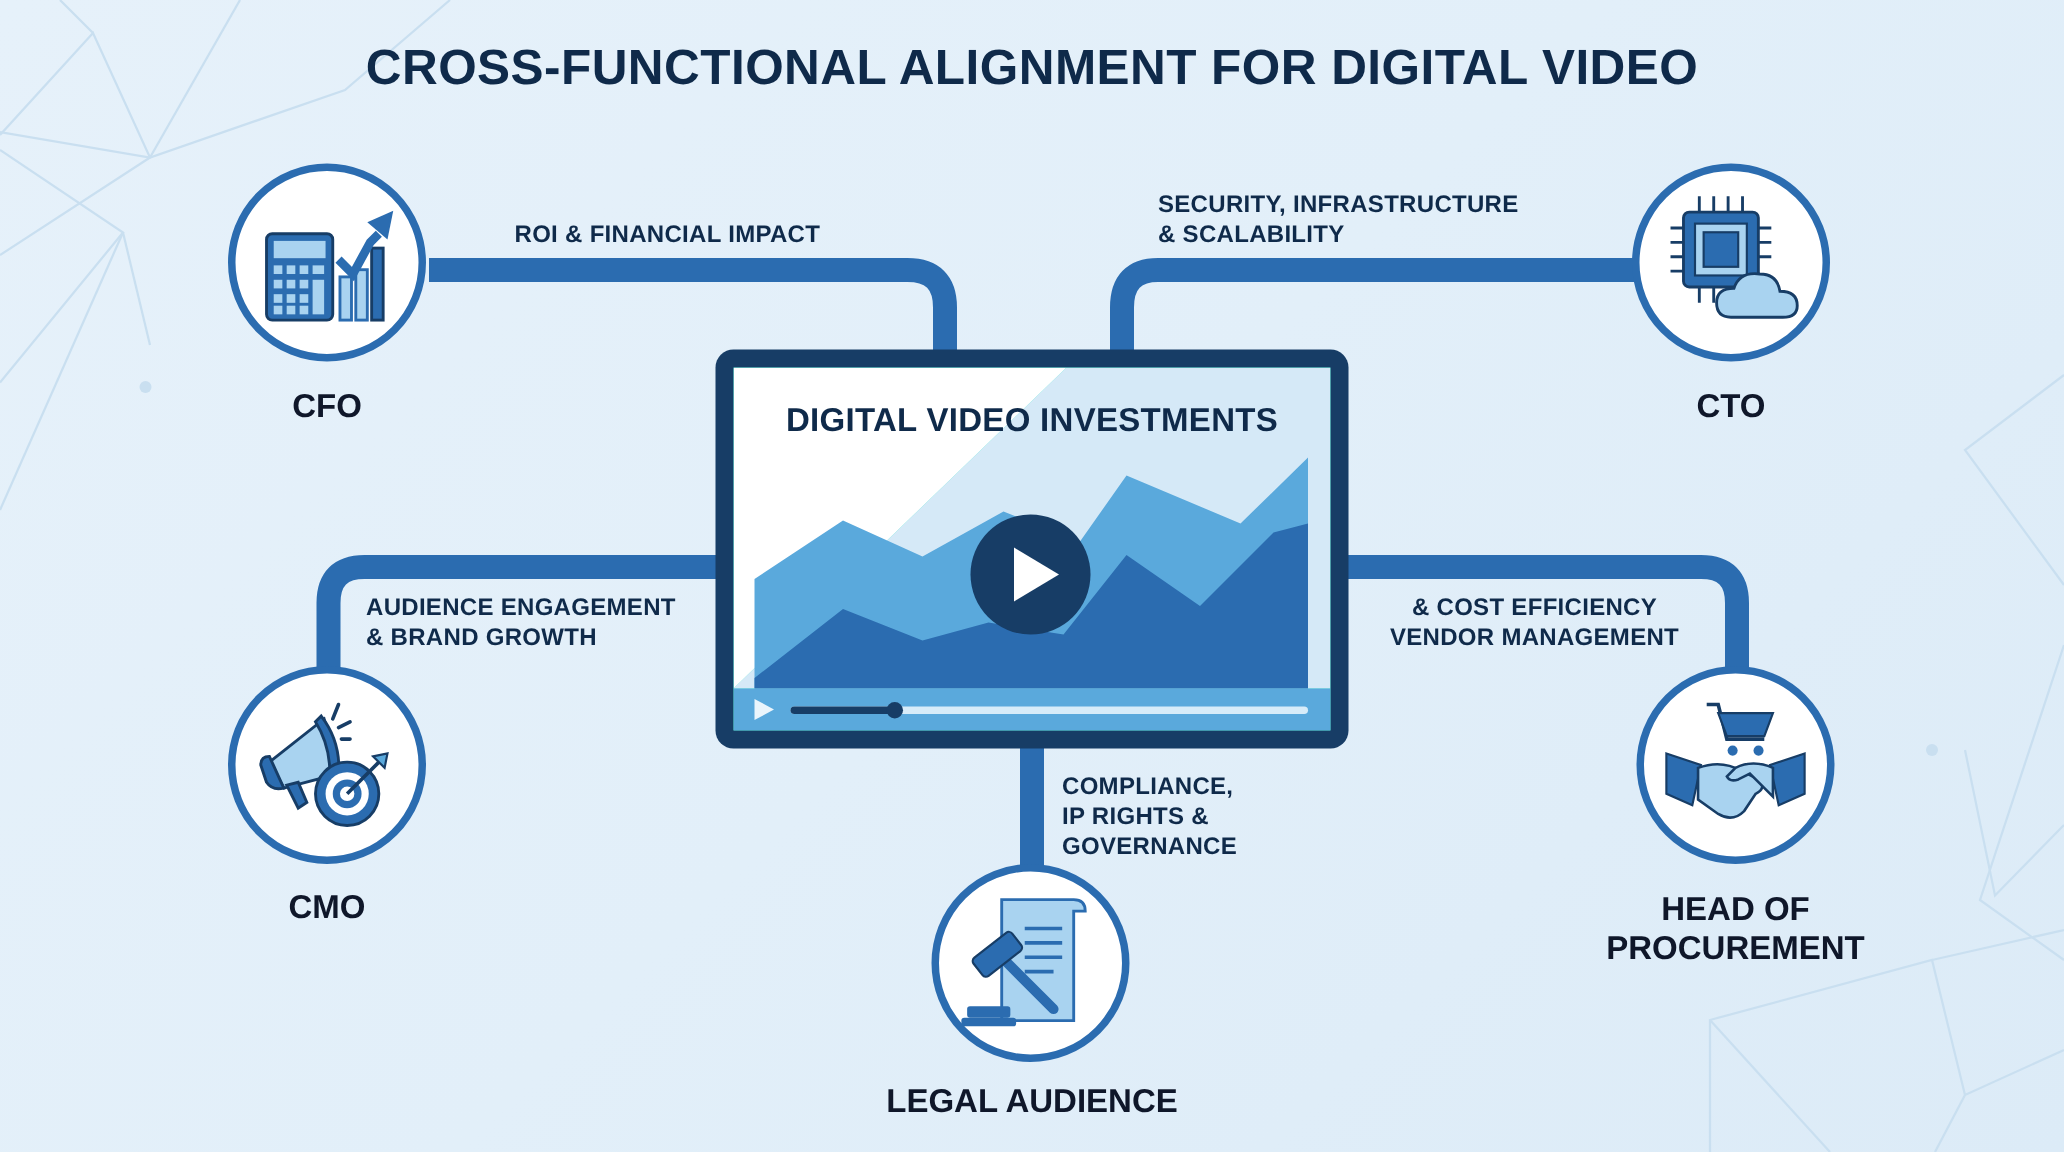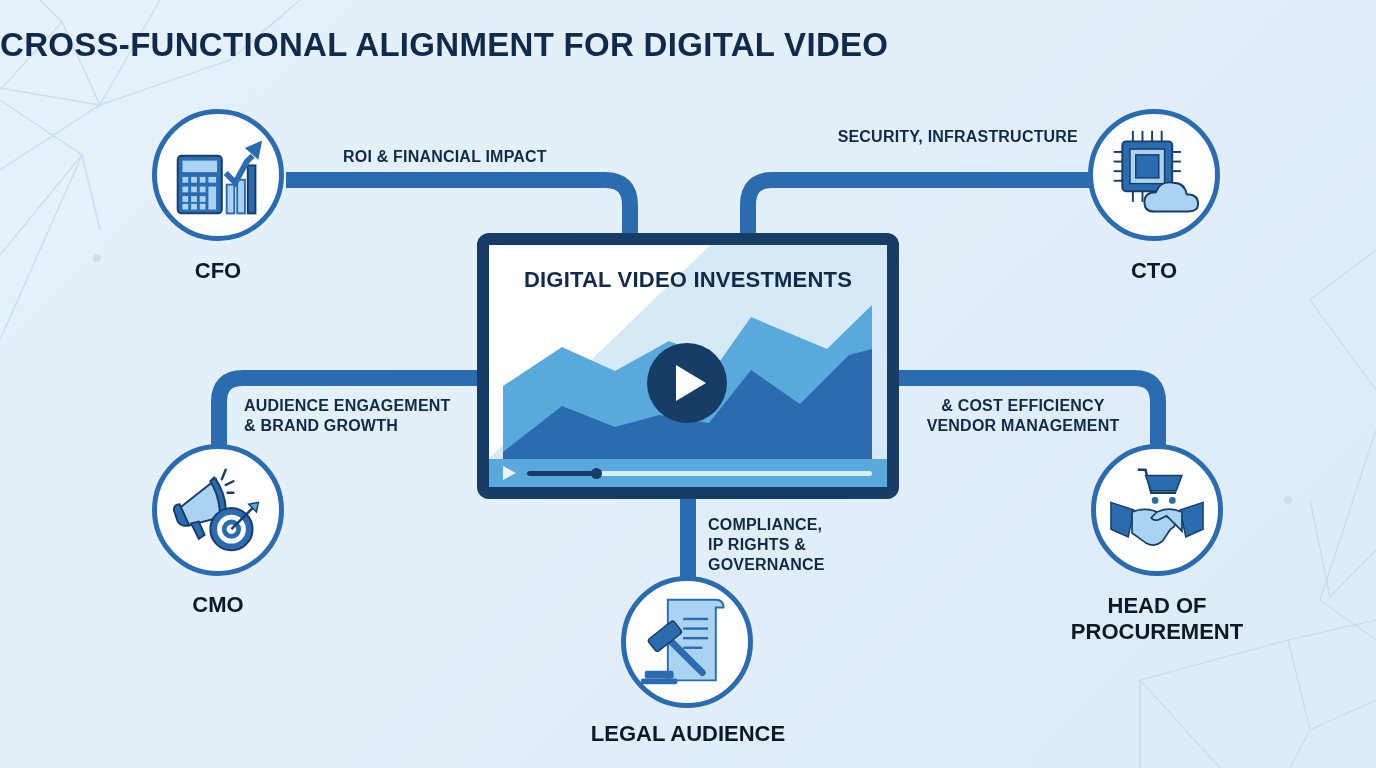--- a/index.html
+++ b/index.html
@@ -5,21 +5,21 @@
     html, body { margin: 0; padding: 0; }
     body {
       width: 1376px; height: 768px; overflow: hidden; position: relative;
       background: linear-gradient(135deg, #e6f1fa 0%, #e2eff9 50%, #dcebf7 100%);
       font-family: "Liberation Sans", "DejaVu Sans", sans-serif;
       color: #0f2a4a;
     }
     #bg-lines { position: absolute; left: 0; top: 0; width: 1376px; height: 768px; }
     #connectors { position: absolute; left: 0; top: 0; width: 1376px; height: 768px; }
     .title {
-      position: absolute; left: 0; top: 26px; width: 1376px; 
+      position: absolute; left: 0; top: 26px; width: 1376px; text-align: center;
       font-size: 33px; font-weight: 700; letter-spacing: 0.3px; color: #0f2a4a;
     }
     .node-circle {
       position: absolute; width: 132px; height: 132px; border-radius: 50%;
       background: #ffffff; border: 5px solid #2b6cb0; box-sizing: border-box;
       display: flex; align-items: center; justify-content: center;
     }
     .node-circle svg { width: 96px; height: 96px; }
     .role-label {
       position: absolute; font-weight: 700; font-size: 22px; color: #0f172a;
@@ -154,22 +154,23 @@
       <line x1="28" y1="66" x2="28" y2="78"></line>
         <line x1="38" y1="66" x2="38" y2="78"></line>
     </g>
     <rect x="17" y="15" width="52" height="52" rx="4" fill="#2b6cb0" stroke="#173d66" stroke-width="2"></rect>
     <rect x="25" y="23" width="36" height="36" fill="#a9d3f0" stroke="#173d66" stroke-width="1.5"></rect>
     <rect x="31" y="29" width="24" height="24" fill="#2b6cb0" stroke="#173d66" stroke-width="1.5"></rect>
     <path d="M50,88 Q40,88 40,78 Q40,68 52,68 Q56,56 70,58 Q82,58 84,70 Q96,70 96,80 Q96,88 86,88 Z" fill="#a9d3f0" stroke="#173d66" stroke-width="2"></path>
   </svg>
 </div>
 <div class="role-label" style="left:1088px; top:258px; width:132px;">CTO</div>
-<div class="conn-label" style="left:772px; top:127px; width:306px; text-align:right;">
+<div class="conn-label" style="left:772px; top:127px; width:306px; text-align:left;">
   <div>SECURITY, INFRASTRUCTURE</div>
+  <div>&amp; SCALABILITY</div>
 </div>
 
 <div class="node-circle" style="left:152px; top:444px;">
   <svg viewBox="0 0 100 100">
     <path d="M10,48 L48,18 L58,56 L20,66 Z" fill="#a9d3f0" stroke="#173d66" stroke-width="2"></path>
     <path d="M4,50 Q4,44 10,44 L20,66 Q12,68 8,62 Z" fill="#2b6cb0" stroke="#173d66" stroke-width="2"></path>
     <path d="M46,16 Q60,34 58,58 L52,56 Q52,36 42,20 Z" fill="#2b6cb0" stroke="#173d66" stroke-width="2"></path>
     <path d="M22,64 L30,80 L36,76 L30,62 Z" fill="#2b6cb0" stroke="#173d66" stroke-width="2"></path>
     <g stroke="#173d66" stroke-width="2.5" stroke-linecap="round">
       <line x1="58" y1="8" x2="54" y2="18"></line>

